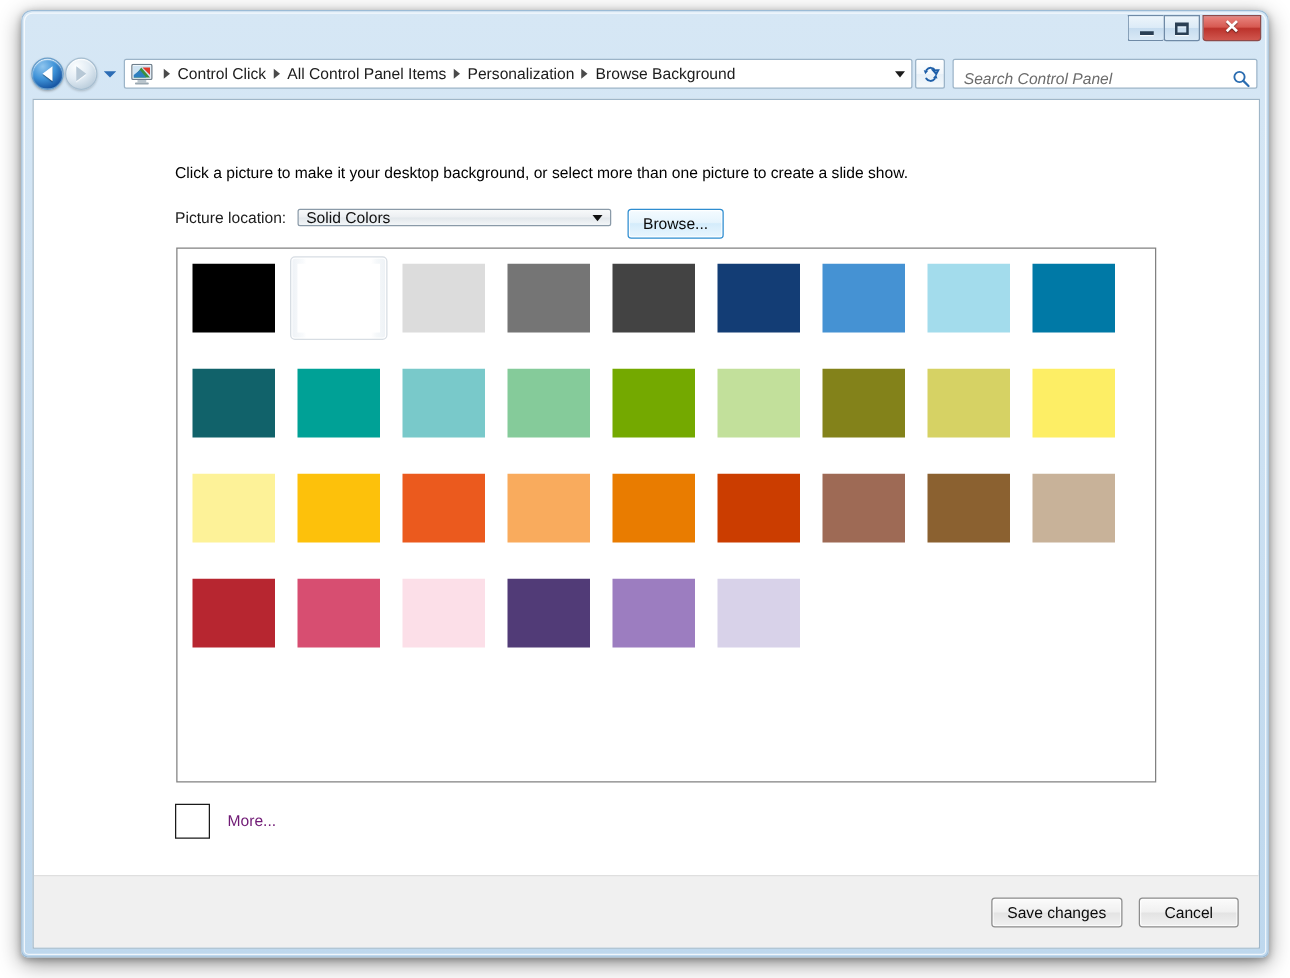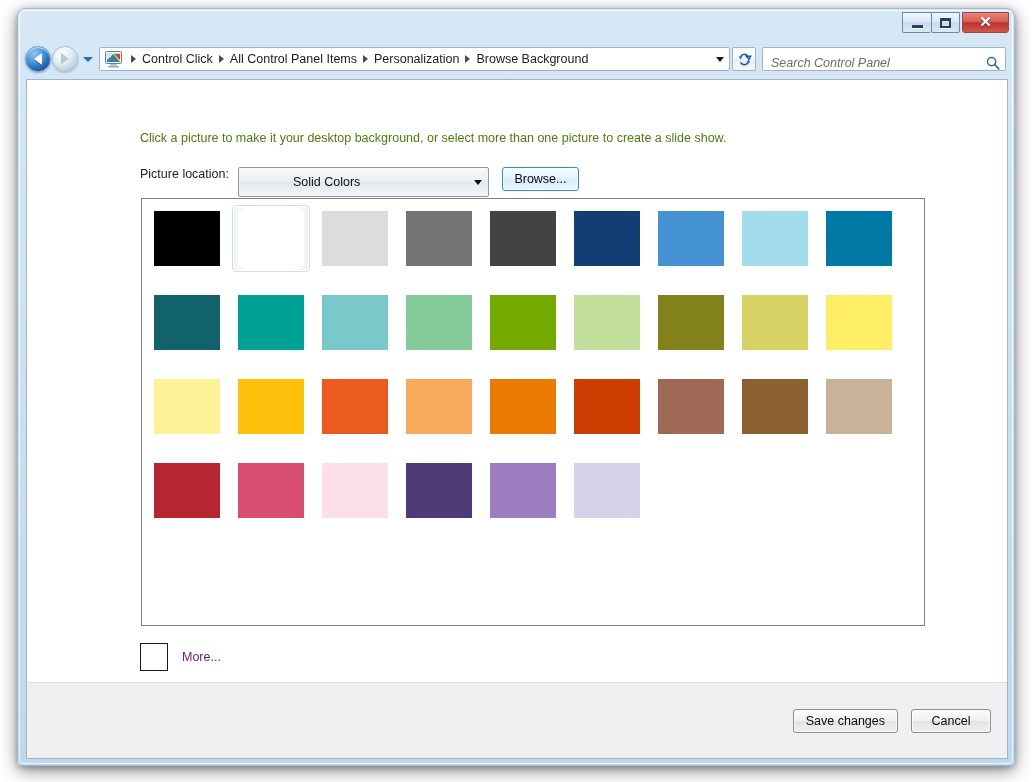--- a/index.html
+++ b/index.html
@@ -241,45 +241,44 @@
     position: absolute;
     left: 112px; top: 24px;
     font-size: 16.5px;
     color: #2e64a8;
     white-space: nowrap;
   }
   #page-subtitle {
     position: absolute;
     left: 113px; top: 51px;
     font-size: 12.5px;
-    color: #4d7c0f;
+    color: #000000;
     white-space: nowrap;
   }
 
   
   #location-row {
     position: absolute;
     left: 113px; top: 87px;
     display: flex; 
   }
   #location-label {
     font-size: 12.5px;
     color: #1c1c1c;
     margin-right: 9px;
     white-space: nowrap;
   }
   #location-select {
-    width: 251px; height: 30px;
+    width: 251px; height: 14px;
     border: 1px solid #8a9aa8;
     border-radius: 2px;
     background: linear-gradient(to bottom, #f7f9fa 0%, #eceff2 48%, #e2e7eb 52%, #f3f6f8 100%);
     display: flex; align-items: center;
     cursor: default;
     position: relative;
-    padding-left: 48px;
   }
   #location-value {
     flex: 1;
     font-size: 12.5px;
     color: #101010;
     padding-left: 6px;
     white-space: nowrap;
     overflow: hidden;
   }
   #location-caret {
@@ -365,21 +364,21 @@
     font-size: 12.5px;
     color: #701a75;
     cursor: default;
     white-space: nowrap;
   }
 
   
   #commandbar {
     position: absolute;
     left: 0; right: 0; bottom: 0;
-    height: 76px;
+    height: 58px;
     background: #f0f0f0;
     border-top: 1px solid #dfdfdf;
     display: flex; align-items: center; justify-content: flex-end;
     padding-right: 16px;
   }
   .cmdbtn {
     height: 24px;
     border: 1px solid #8d8d8d;
     border-radius: 3px;
     background: linear-gradient(to bottom, #fbfbfb 0%, #f0f0f0 48%, #e3e3e3 52%, #f1f1f1 100%);

